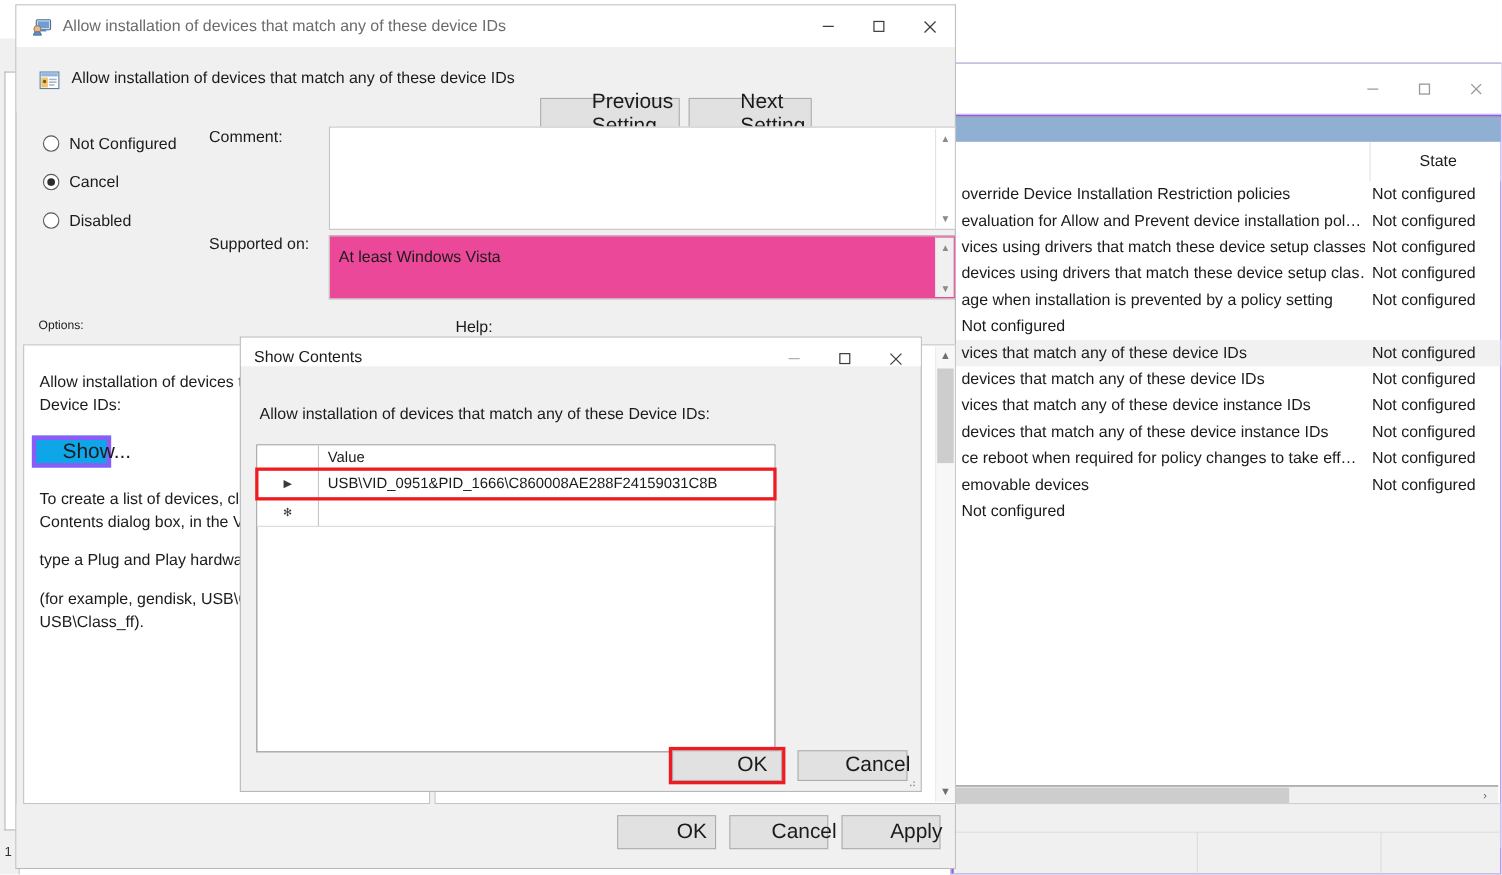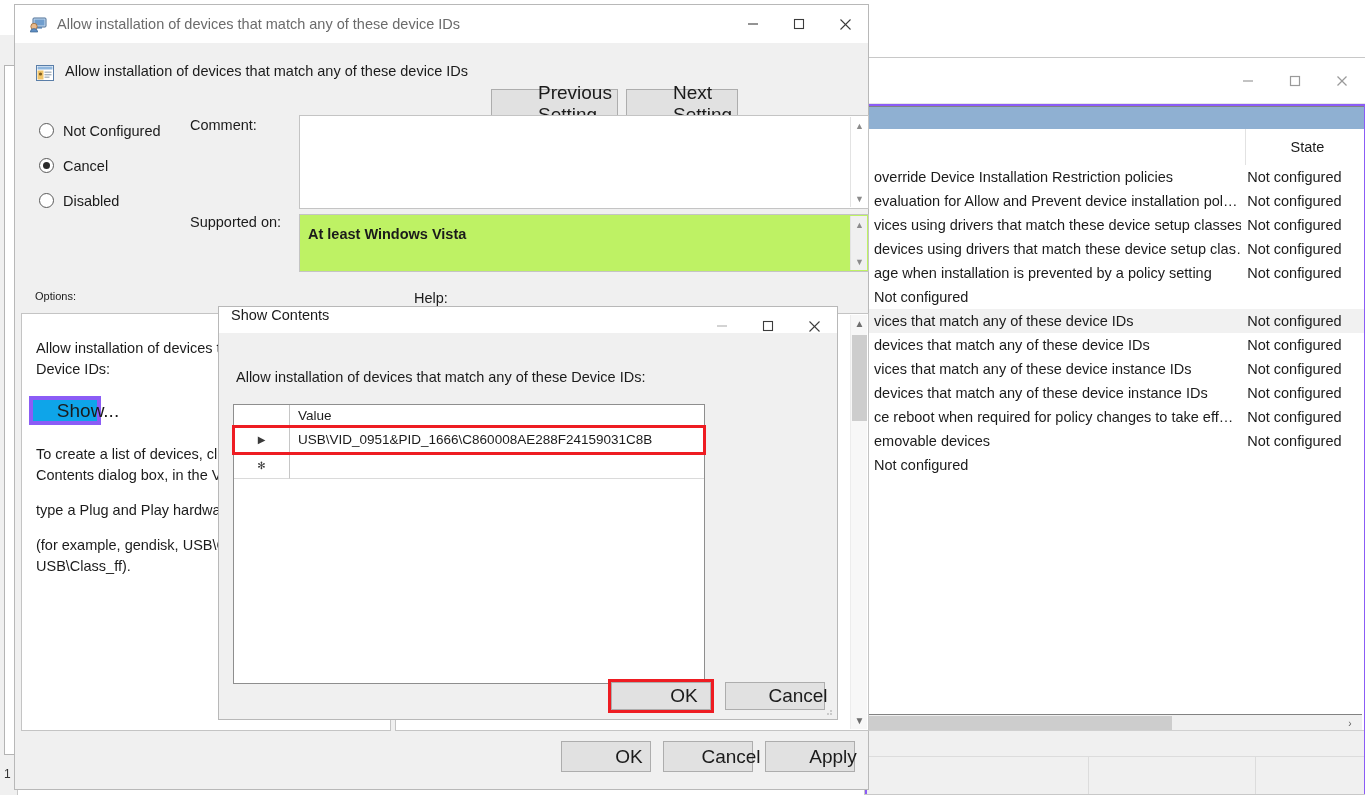--- a/index.html
+++ b/index.html
@@ -140,21 +140,21 @@
   }
   .radio-lbl { font-size: 14.5px; color: #1b1b1b; }
 
   .lbl-comment { position: absolute; left: 175px; top: 112px; font-size: 14.5px; color: #1b1b1b; }
   .lbl-supported { position: absolute; left: 175px; top: 209px; font-size: 14.5px; color: #1b1b1b; }
 
   .field {
     position: absolute; background: #ffffff; border: 1px solid #c4c4c4;
     font-size: 14.5px; color: #1b1b1b;
   }
-  .field.readonly { background: #bef264; font-weight: bold; }
+  .field.readonly { background: #ec4899; }
   .box-comment { left: 284px; top: 110px; width: 570px; height: 94px; }
   .box-supported { left: 284px; top: 209px; width: 570px; height: 58px; }
   .box-supported .val { padding: 11px 0 0 8px; }
   .vsb {
     position: absolute; right: 1px; top: 1px; bottom: 1px; width: 17px; background: #ffffff;
     border-left: 1px solid #e3e3e3;
   }
   .vsb.gray { background: #f0f0f0; }
   .vsb .up, .vsb .dn {
     position: absolute; left: 0; width: 17px; height: 17px;
@@ -197,21 +197,21 @@
   .btn-can  { position: absolute; left: 648px; bottom: 17px; width: 90px; height: 31px; }
   .btn-app  { position: absolute; left: 750px; bottom: 17px; width: 90px; height: 31px; }
 
   
   .sc {
     position: absolute; left: 218px; top: 306px; width: 620px; height: 414px;
     background: #f0f0f0; border: 1px solid #b8b8b8;
   }
   .sc-title {
     position: absolute; left: 0; top: 0; width: 100%; height: 26px; background: #ffffff;
-    display: flex; align-items: flex-start;
+    display: flex; align-items: flex-end;
   }
   .sc-title .ttxt { margin-left: 12px; font-size: 14.5px; color: #1b1b1b; }
   .sc-winbtns { position: absolute; right: 0; top: 0; display: flex; height: 38px; }
   .sc-winbtn {
     width: 46px; height: 38px; display: flex; align-items: center; justify-content: center; color: #3c3c3c;
   }
   .sc-caption {
     position: absolute; left: 17px; top: 62px; font-size: 14.5px; color: #1b1b1b;
   }
   .grid {

